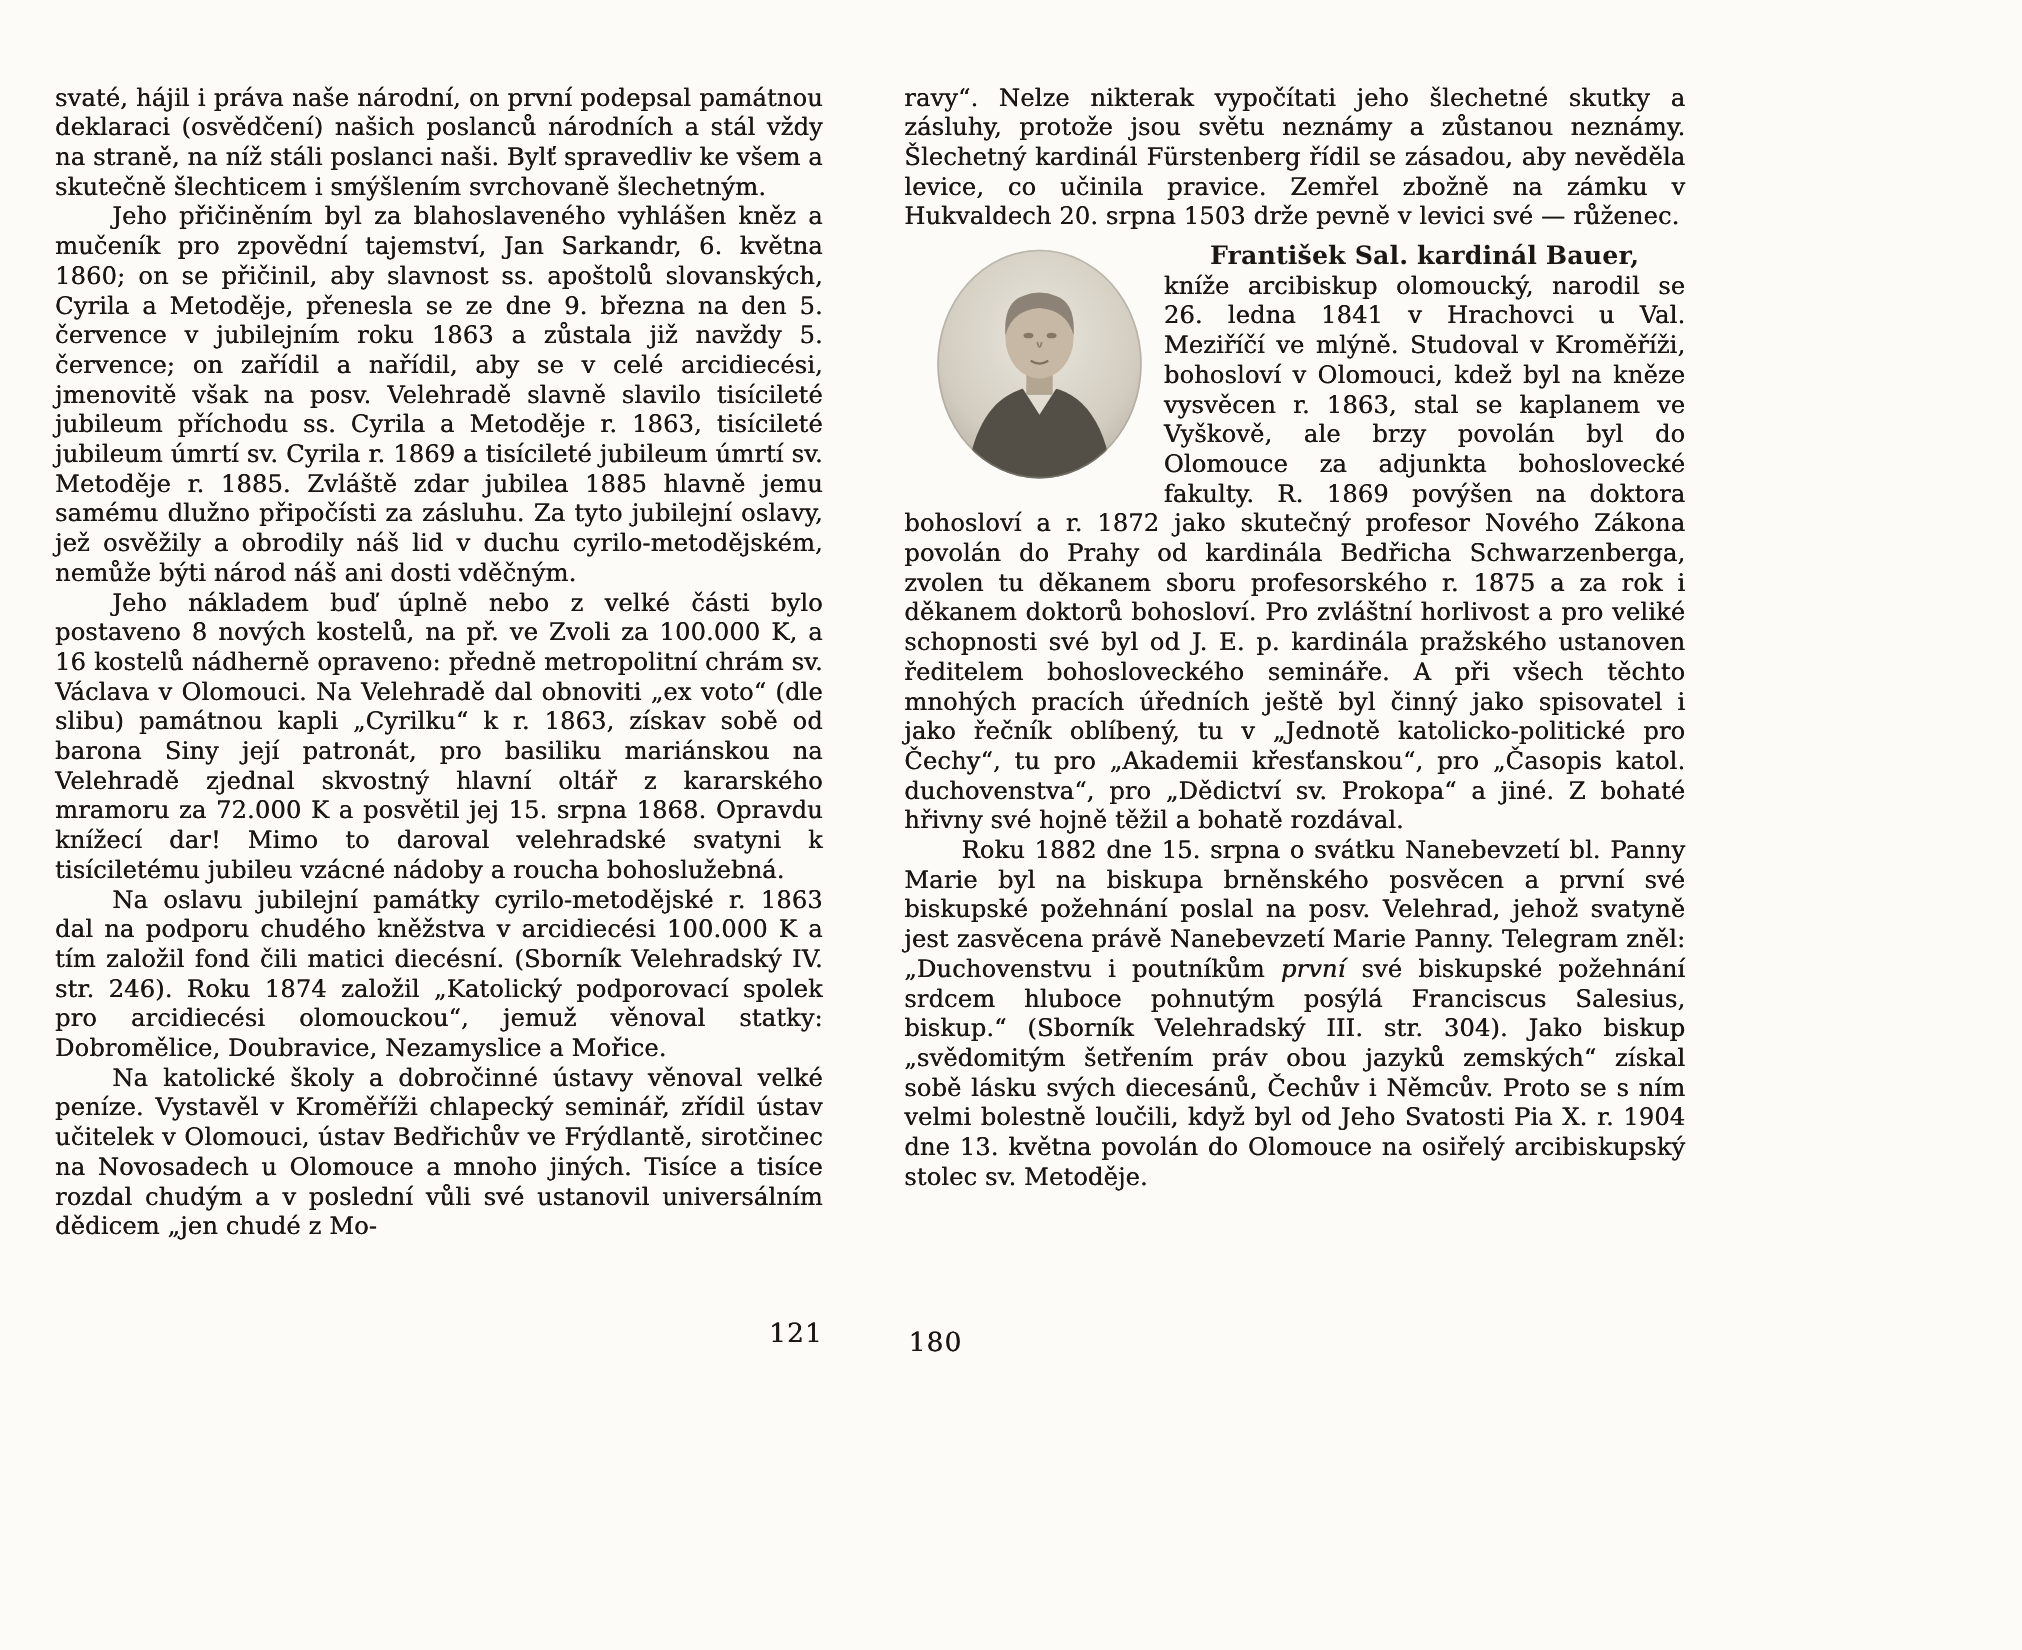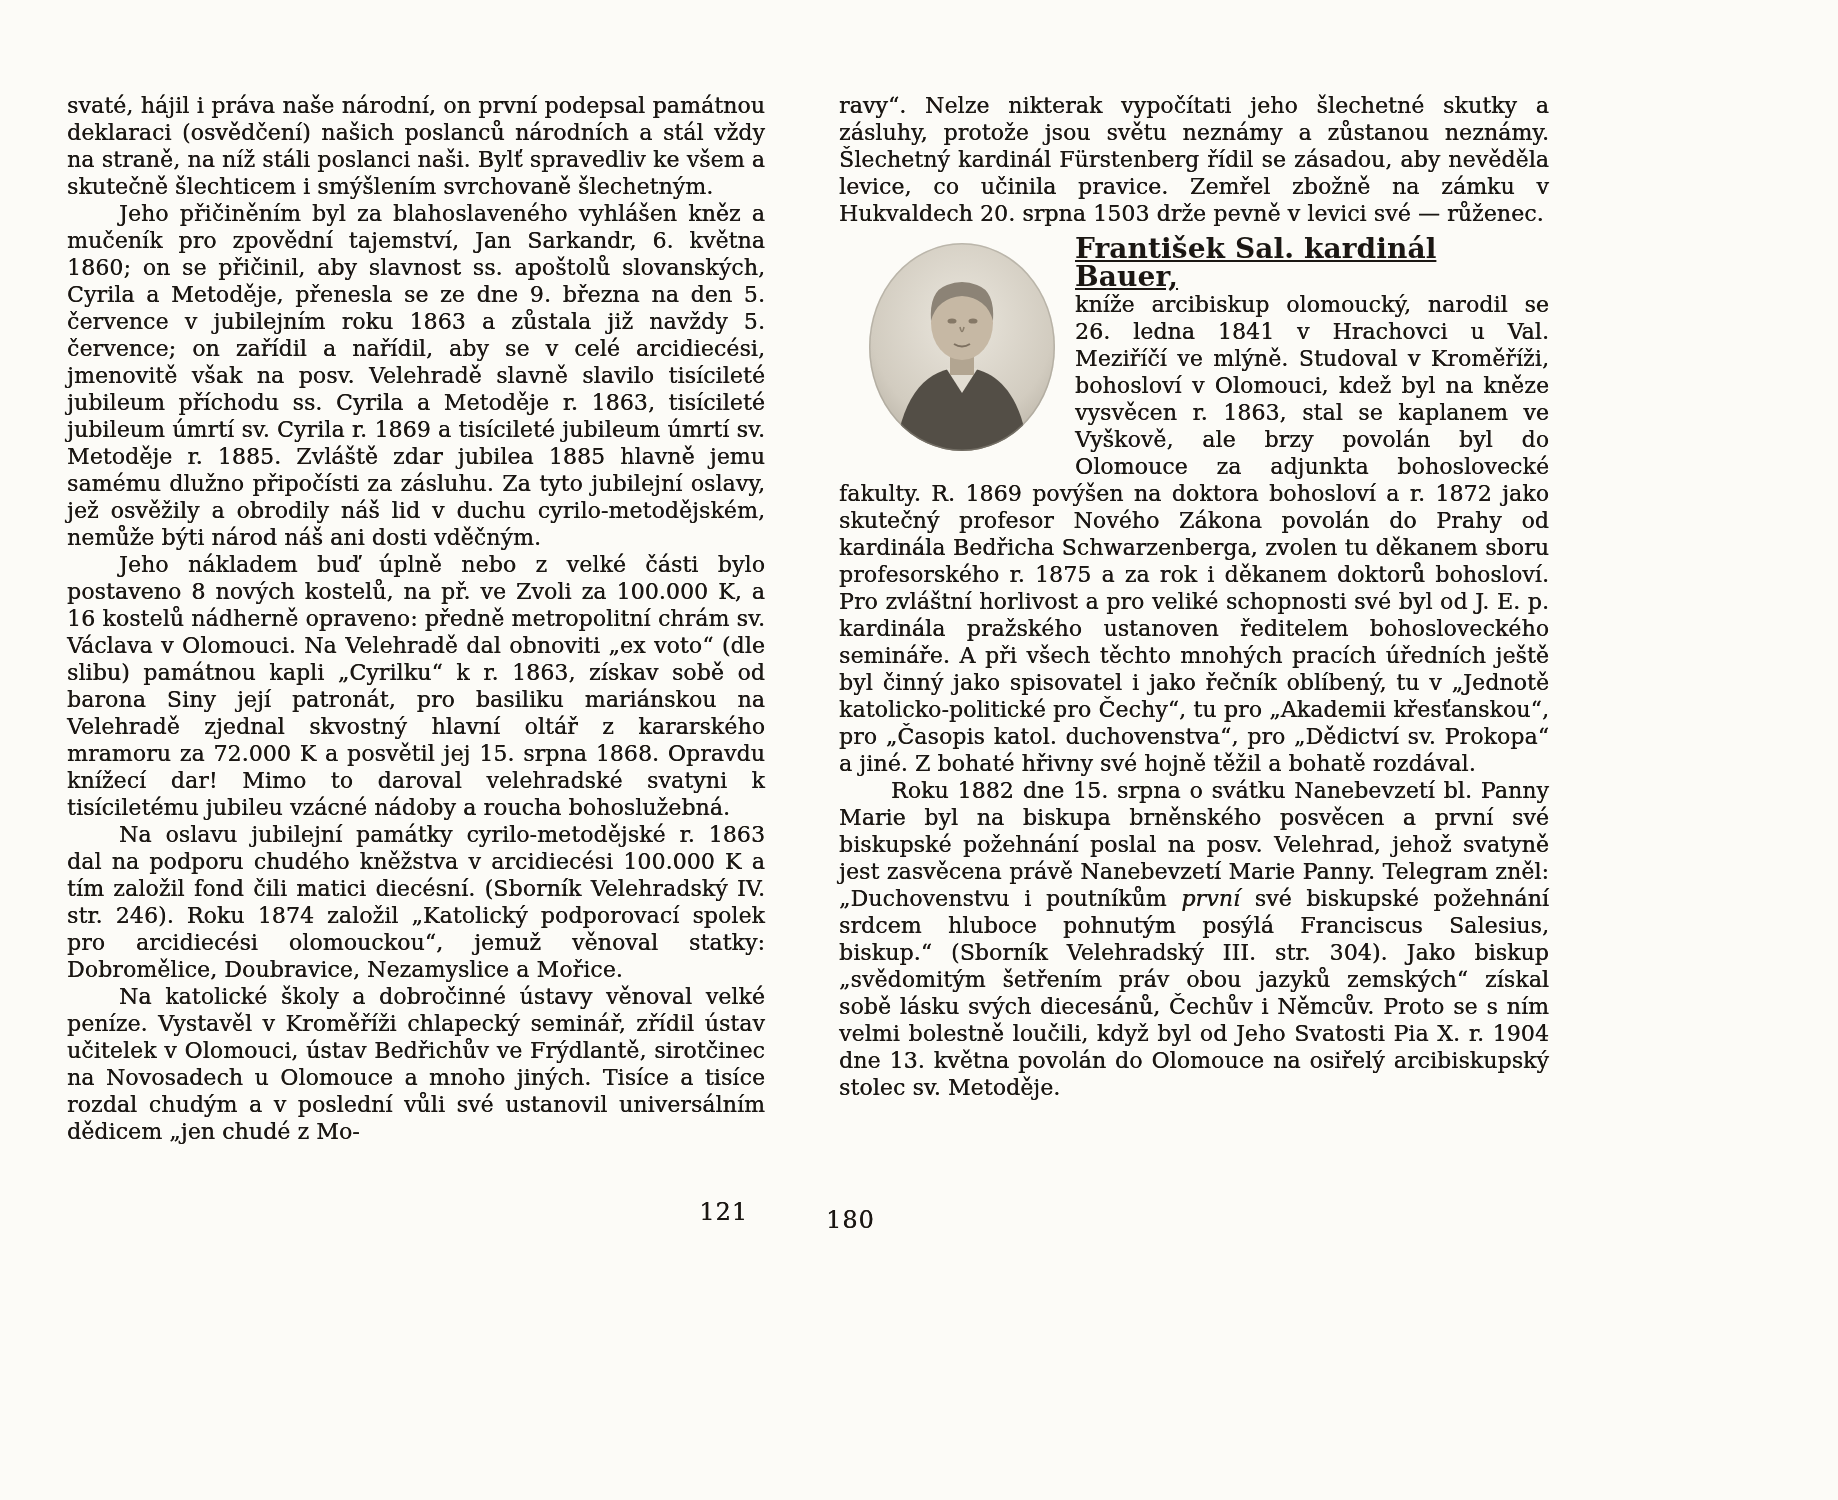--- a/index.html
+++ b/index.html
@@ -13,52 +13,50 @@
     width: 1838px;
     height: 1500px;
     background: #fcfbf7;
     font-family: "DejaVu Serif", "Liberation Serif", serif;
     color: #1b1713;
     overflow: hidden;
   }
 
   .col {
     position: absolute;
-    top: 92px;
+    top: 76px;
     text-align: justify;
     font-size: 22px;
     line-height: 27px;
     letter-spacing: 0.1px;
     text-shadow: 0.3px 0 0 currentColor; 
-    margin-left: 17px;
   }
 
   .col-left  { left: 50px;  width: 698px; }
   .col-right { left: 822px; width: 710px; }
 
   .para { text-align: justify; }
   .para.indent { text-indent: 52px; }
 
   .bio-section { margin-top: 8px; }
 
   .portrait {
     float: left;
     width: 190px;
     height: 212px;
     margin: 6px 18px 6px 28px;
   }
   .portrait svg { display: block; width: 100%; height: 100%; }
 
   .bio-heading {
-    text-align: left;
+    text-align: center;
     font-weight: bold;
-    font-size: 28px;
+    font-size: 23px;
     line-height: 28px;
     text-shadow: none;
-    text-decoration: underline;
   }
 
   .pagenum {
     position: absolute;
     font-size: 24px;
     letter-spacing: 1px;
     text-shadow: 0.3px 0 0 currentColor;
   }
   .pagenum-left  { left: 50px;  width: 698px; top: 1198px; text-align: right; }
   .pagenum-right { left: 826px; width: 200px; top: 1206px; text-align: left; }

